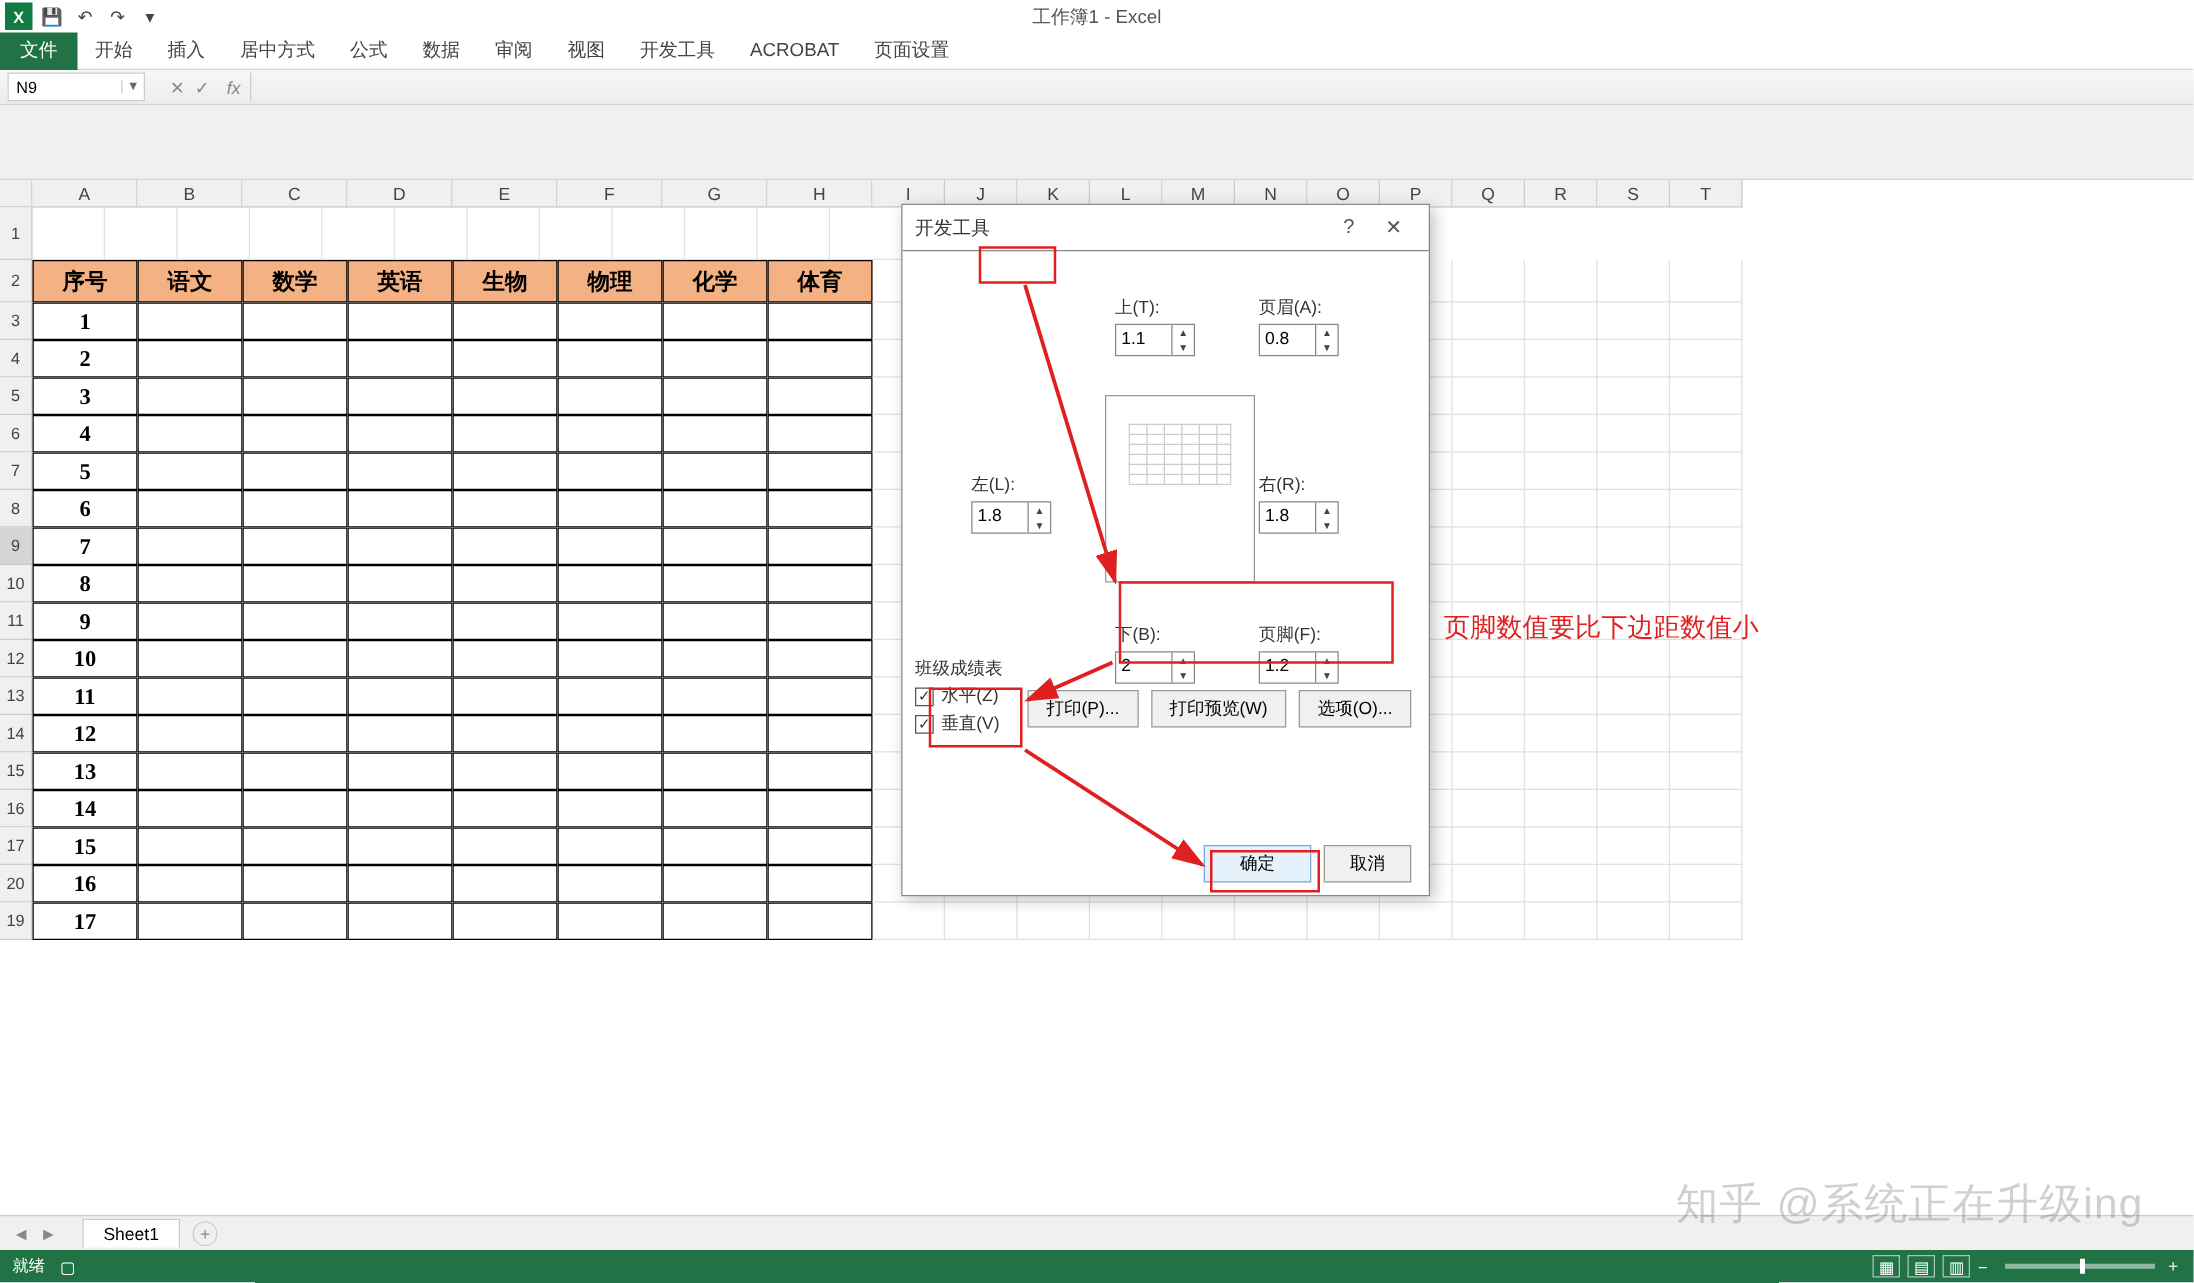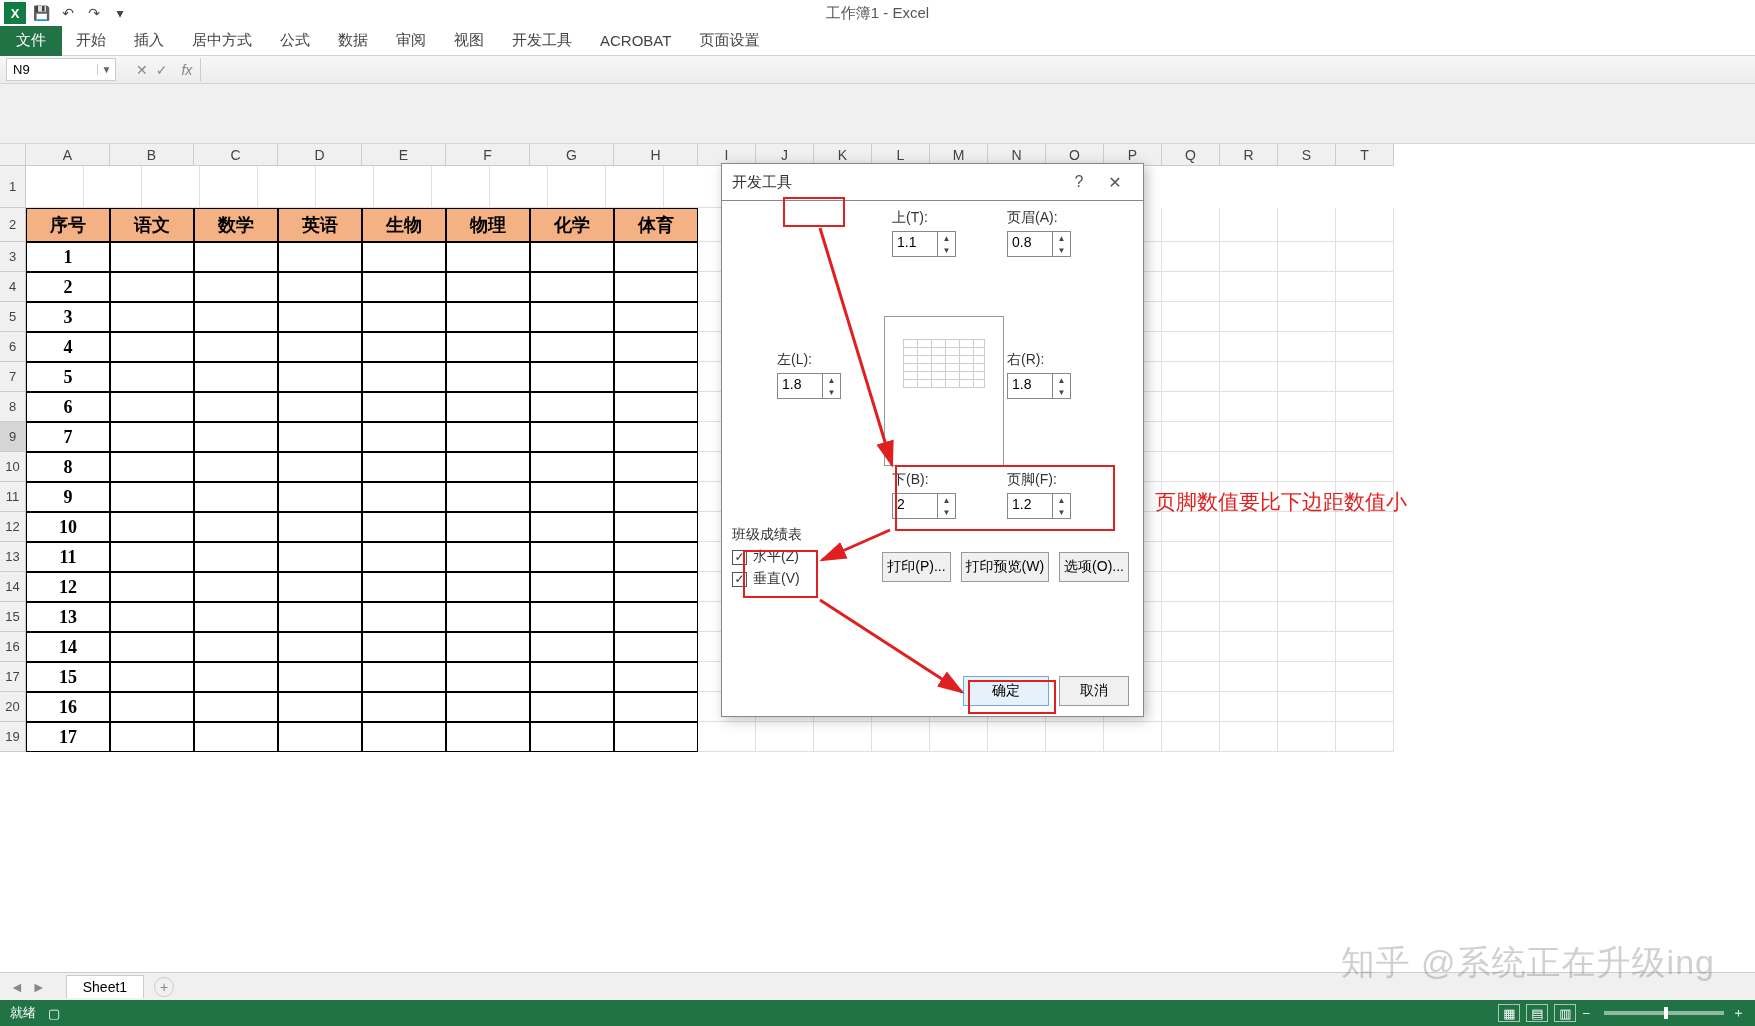--- a/index.html
+++ b/index.html
@@ -49,34 +49,34 @@
 
 
 .dialog { position:absolute; left:721px; top:163px; width:423px; height:554px; background:#fff; border:1px solid #888; box-shadow:3px 3px 12px rgba(0,0,0,0.25); z-index:50; }
 .dlg-title { height:36px; display:flex; align-items:center; padding:0 10px; font-size:15px; color:#333; }
 .dlg-title .sp { flex:1; }
 .dlg-help,.dlg-close { width:36px; text-align:center; font-size:16px; color:#555; cursor:pointer; }
 .dlg-tabs { display:flex; gap:2px; padding:0 20px; margin-top:4px; }
 .dlg-tab { padding:5px 13px; font-size:14px; color:#333; background:#fff; cursor:pointer; border:1px solid transparent; }
 .dlg-tab.active { border:1px solid #888; border-bottom:1px solid #fff; position:relative; z-index:2; }
 .dlg-panel { border-top:1px solid #888; margin:0 0 0 0; padding:10px 20px; position:relative; height:calc(100% - 120px); }
-.margin-grp { position:absolute; }
+.margin-grp { position:absolute;margin-top:28px; }
 .mg-label { font-size:14px; color:#333; margin-bottom:4px; display:block; }
 .spinbox { display:flex; border:1px solid #888; width:64px; height:26px; }
 .spinbox .val { flex:1; padding:2px 4px; font-size:14px; }
 .spinbox .arrows { width:18px; display:flex; flex-direction:column; border-left:1px solid #888; }
 .spinbox .arrows div { flex:1; font-size:8px; display:flex; align-items:center; justify-content:center; color:#444; }
 .page-preview { position:absolute; left:162px; top:115px; width:120px; height:150px; border:1px solid #999; background:#fff; }
 .page-preview .inner { position:absolute; left:18px; top:22px; right:18px; bottom:28px; }
 .page-preview .grid-ln { position:absolute; background:#ccc; }
 .fieldset-lbl { font-size:14px; color:#333; }
 .chk-row { display:flex; align-items:center; gap:6px; font-size:14px; color:#333; margin:4px 0 0 0; }
 .chk { width:15px; height:15px; border:1px solid #555; display:flex; align-items:center; justify-content:center; font-size:12px; color:#333; }
 .dlg-btns { position:absolute; right:14px; bottom:50px; display:flex; gap:10px; }
-.dlg-btn { border:1px solid #999; background:#f0f0f0; padding:5px 4px; font-size:14px; cursor:pointer; }
+.dlg-btn { border:1px solid #999; background:#f0f0f0; padding:5px 14px; font-size:14px; cursor:pointer; }
 .dlg-okrow { position:absolute; right:14px; bottom:10px; display:flex; gap:10px; }
 .dlg-ok { border:1px solid #7aa7d6; background:#e5f1fb; padding:5px 28px; font-size:14px; cursor:pointer; }
 .dlg-cancel { border:1px solid #999; background:#f0f0f0; padding:5px 20px; font-size:14px; cursor:pointer; }
 
 
 .redbox { position:absolute; border:2px solid #e02020; z-index:60; pointer-events:none; }
 .redtext { position:absolute; color:#e02020; font-size:21px; z-index:60; }
 
 
 .sheet-tabs { position:absolute; bottom:26px; left:0; right:0; height:28px; background:#f0f0f0; display:flex; align-items:center; border-top:1px solid #ccc; }

